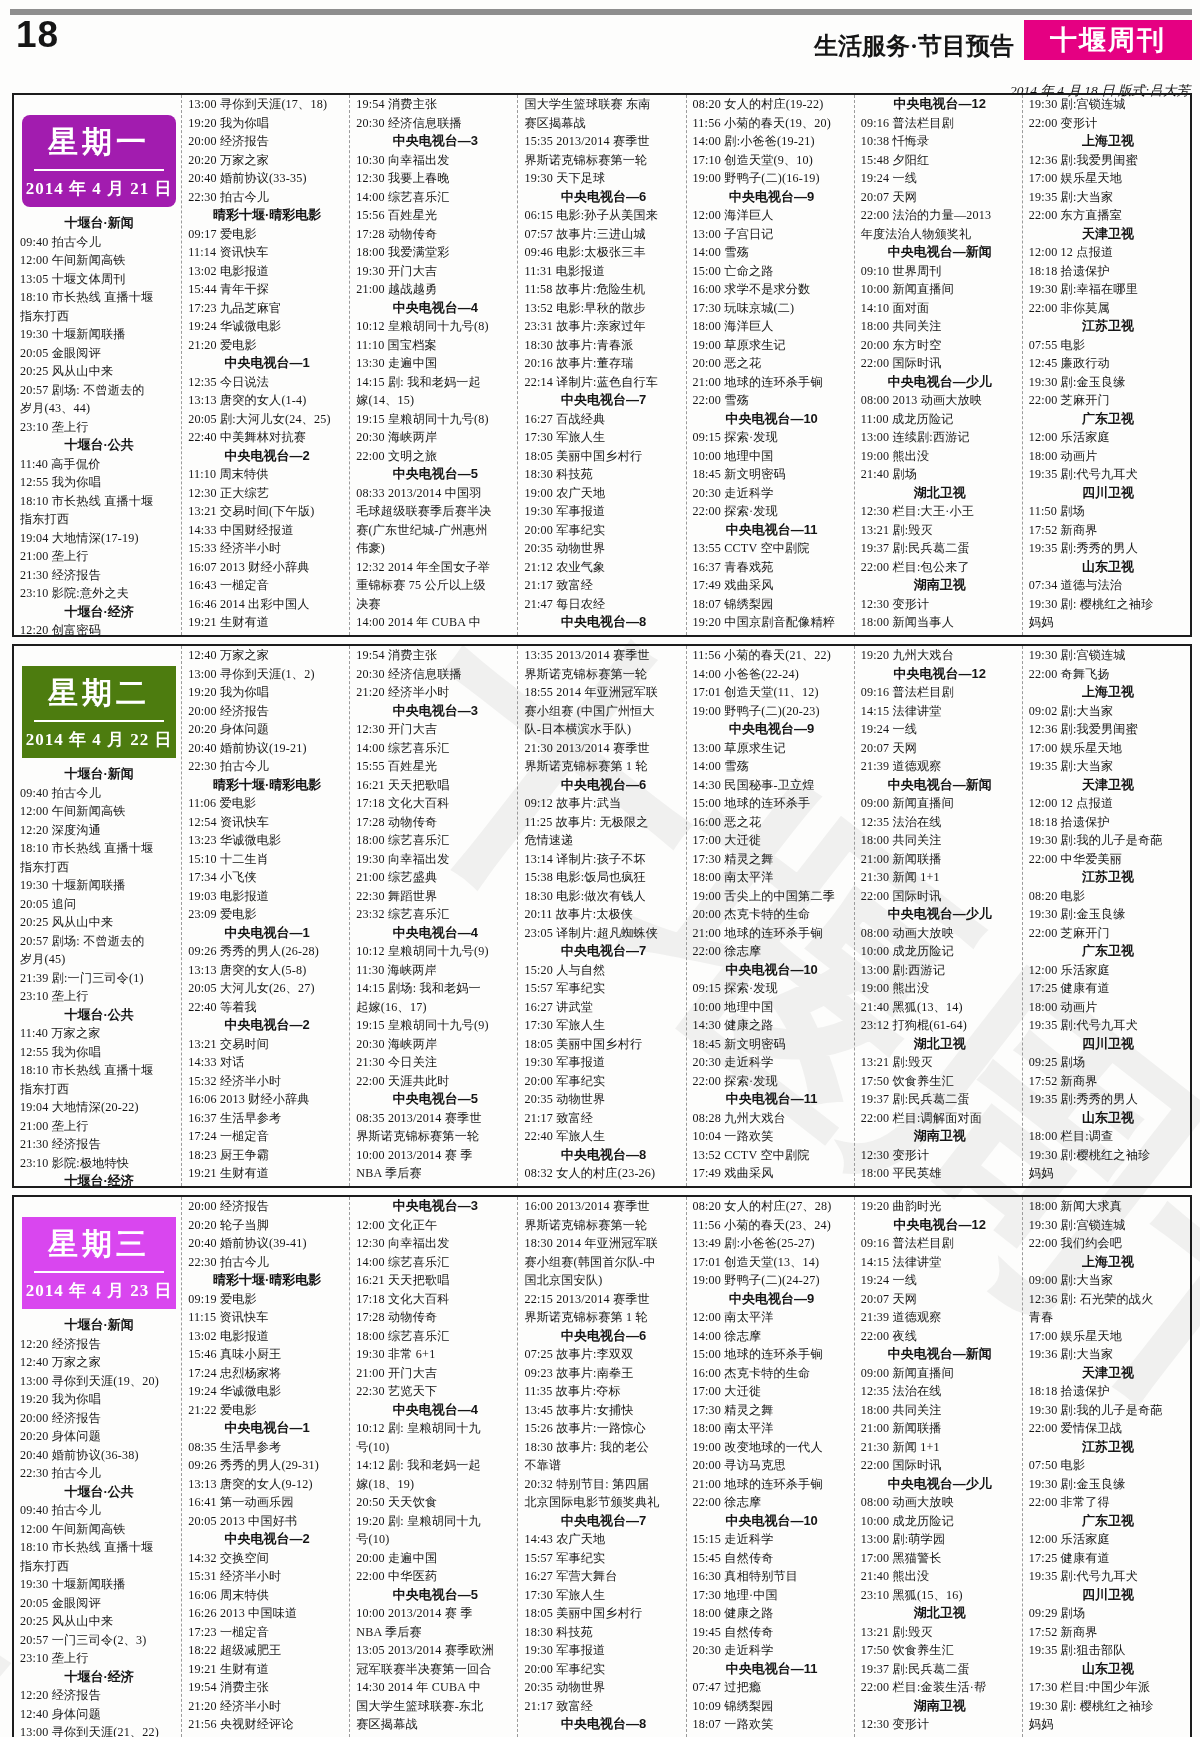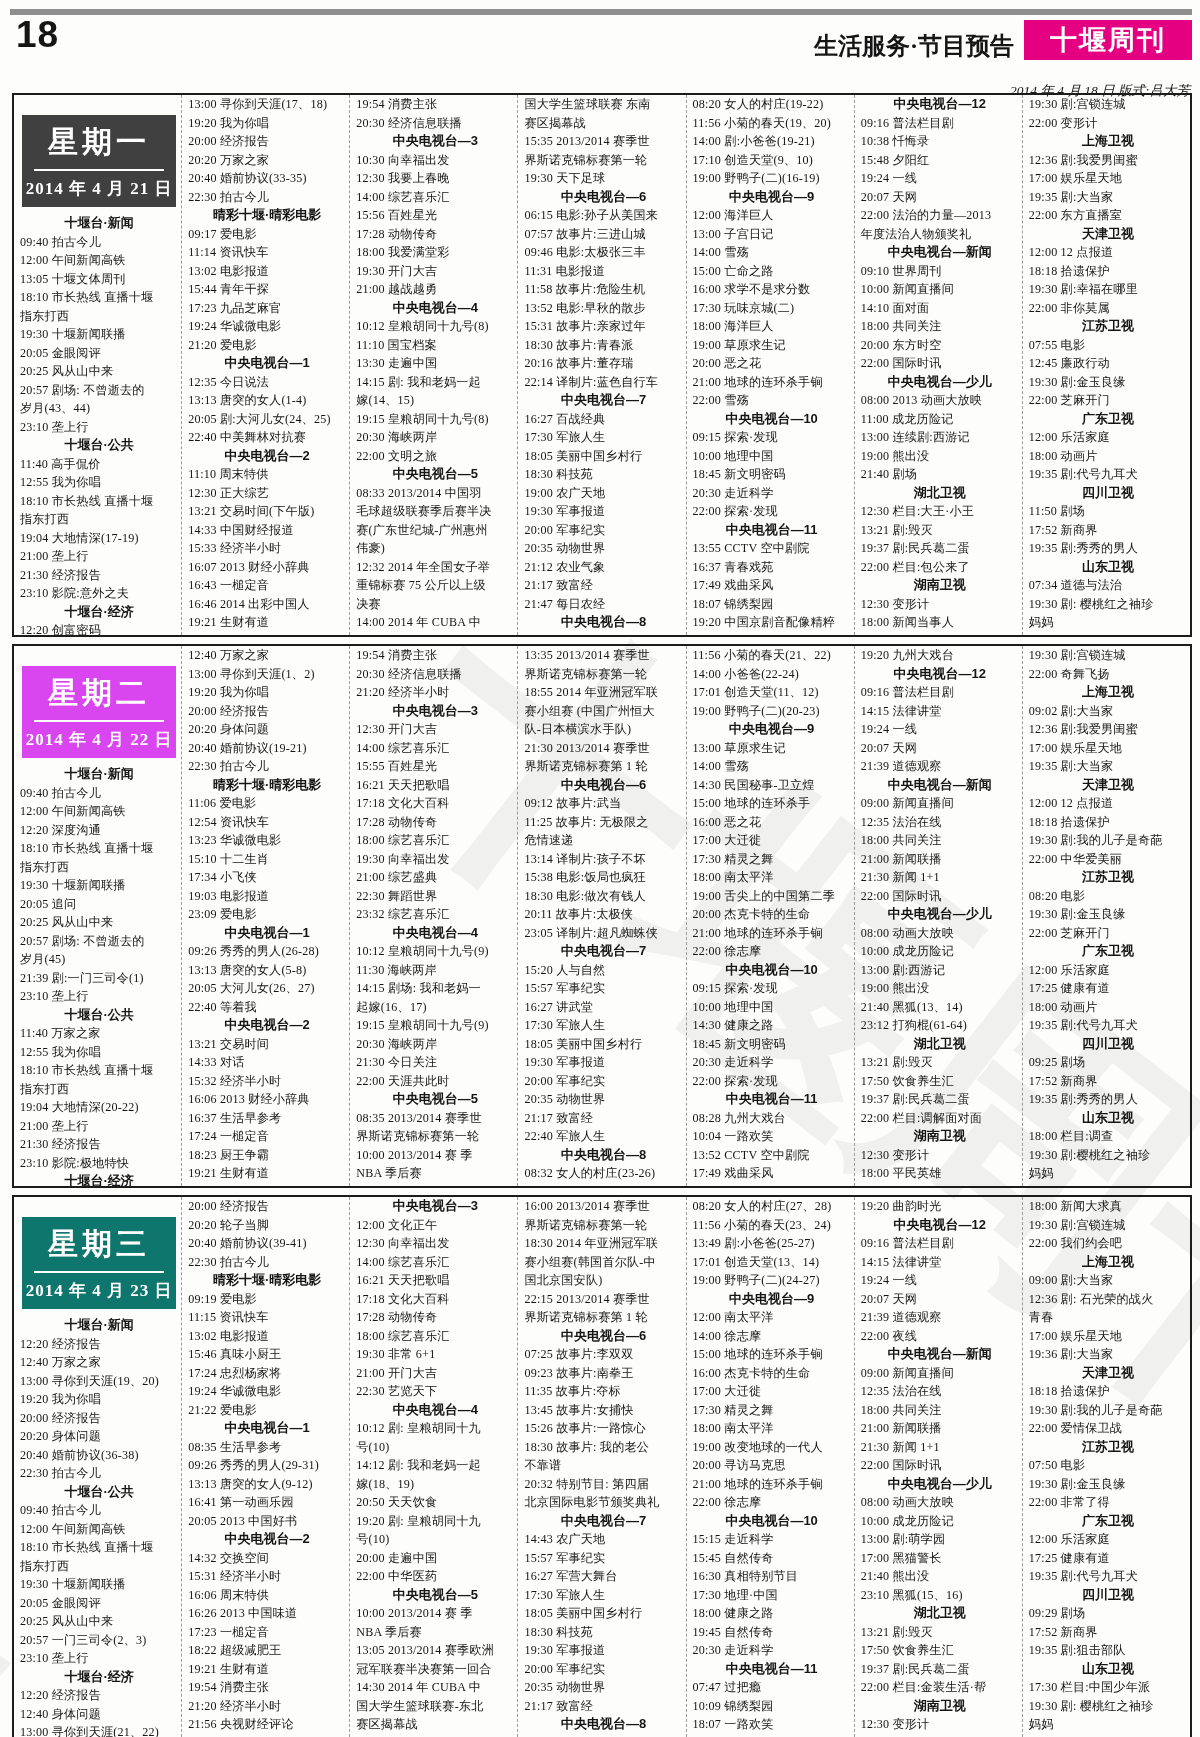--- a/index.html
+++ b/index.html
@@ -35,21 +35,21 @@
 <div class="sectitle">生活服务·节目预告</div>
 <div class="brand" style="background: rgb(229, 0, 130);">十堰周刊</div>
 <div class="dateline">2014 年 4 月 18 日 版式:吕大芳</div>
 
 <div class="wm" style="left:560px;top:520px;font-size:300px;transform:rotate(38deg);transform-origin:left top;">十堰周刊</div>
 <div class="wm" style="left:-60px;top:1560px;font-size:220px;transform:rotate(38deg);transform-origin:left top;">十堰周刊</div>
 
 <div id="sections">
     <div class="section">
       <div class="col">
-        <div class="banner" style="background: #404040;">
+        <div class="banner" style="background: #a21caf; border-radius: 8px;">
           <div class="bday">星期一</div>
           <div class="bline"></div>
           <div class="bdate">2014 年 4 月 21 日</div>
         </div>
         <div class="ch">十堰台·新闻</div>
         <div class="pl">09:40 拍古今儿</div>
         <div class="pl">12:00 午间新闻高铁</div>
         <div class="pl">13:05 十堰文体周刊</div>
         <div class="pl">18:10 市长热线 直播十堰</div>
         <div class="pl">指东打西</div>
@@ -139,21 +139,21 @@
         <div class="pl">15:35 2013/2014 赛季世</div>
         <div class="pl">界斯诺克锦标赛第一轮</div>
         <div class="pl">19:30 天下足球</div>
         <div class="ch">中央电视台—6</div>
         <div class="pl">06:15 电影:孙子从美国来</div>
         <div class="pl">07:57 故事片:三进山城</div>
         <div class="pl">09:46 电影:太极张三丰</div>
         <div class="pl">11:31 电影报道</div>
         <div class="pl">11:58 故事片:危险生机</div>
         <div class="pl">13:52 电影:早秋的散步</div>
-        <div class="pl">15:31 故事片:亲家过年</div>
+        <div class="pl">23:31 故事片:亲家过年</div>
         <div class="pl">18:30 故事片:青春派</div>
         <div class="pl">20:16 故事片:董存瑞</div>
         <div class="pl">22:14 译制片:蓝色自行车</div>
         <div class="ch">中央电视台—7</div>
         <div class="pl">16:27 百战经典</div>
         <div class="pl">17:30 军旅人生</div>
         <div class="pl">18:05 美丽中国乡村行</div>
         <div class="pl">18:30 科技苑</div>
         <div class="pl">19:00 农广天地</div>
         <div class="pl">19:30 军事报道</div>
@@ -253,21 +253,21 @@
         <div class="pl">17:52 新商界</div>
         <div class="pl">19:35 剧:秀秀的男人</div>
         <div class="ch">山东卫视</div>
         <div class="pl">07:34 道德与法治</div>
         <div class="pl">19:30 剧: 樱桃红之袖珍</div>
         <div class="pl">妈妈</div>
       </div>
     </div>
     <div class="section">
       <div class="col">
-        <div class="banner" style="background: #d946ef;">
+        <div class="banner" style="background: #4d7c0f;">
           <div class="bday">星期二</div>
           <div class="bline"></div>
           <div class="bdate">2014 年 4 月 22 日</div>
         </div>
         <div class="ch">十堰台·新闻</div>
         <div class="pl">09:40 拍古今儿</div>
         <div class="pl">12:00 午间新闻高铁</div>
         <div class="pl">12:20 深度沟通</div>
         <div class="pl">18:10 市长热线 直播十堰</div>
         <div class="pl">指东打西</div>
@@ -471,21 +471,21 @@
         <div class="pl">17:52 新商界</div>
         <div class="pl">19:35 剧:秀秀的男人</div>
         <div class="ch">山东卫视</div>
         <div class="pl">18:00 栏目:调查</div>
         <div class="pl">19:30 剧:樱桃红之袖珍</div>
         <div class="pl">妈妈</div>
       </div>
     </div>
     <div class="section">
       <div class="col">
-        <div class="banner" style="background: #0f766e;">
+        <div class="banner" style="background: #d946ef;">
           <div class="bday">星期三</div>
           <div class="bline"></div>
           <div class="bdate">2014 年 4 月 23 日</div>
         </div>
         <div class="ch">十堰台·新闻</div>
         <div class="pl">12:20 经济报告</div>
         <div class="pl">12:40 万家之家</div>
         <div class="pl">13:00 寻你到天涯(19、20)</div>
         <div class="pl">19:20 我为你唱</div>
         <div class="pl">20:00 经济报告</div>

